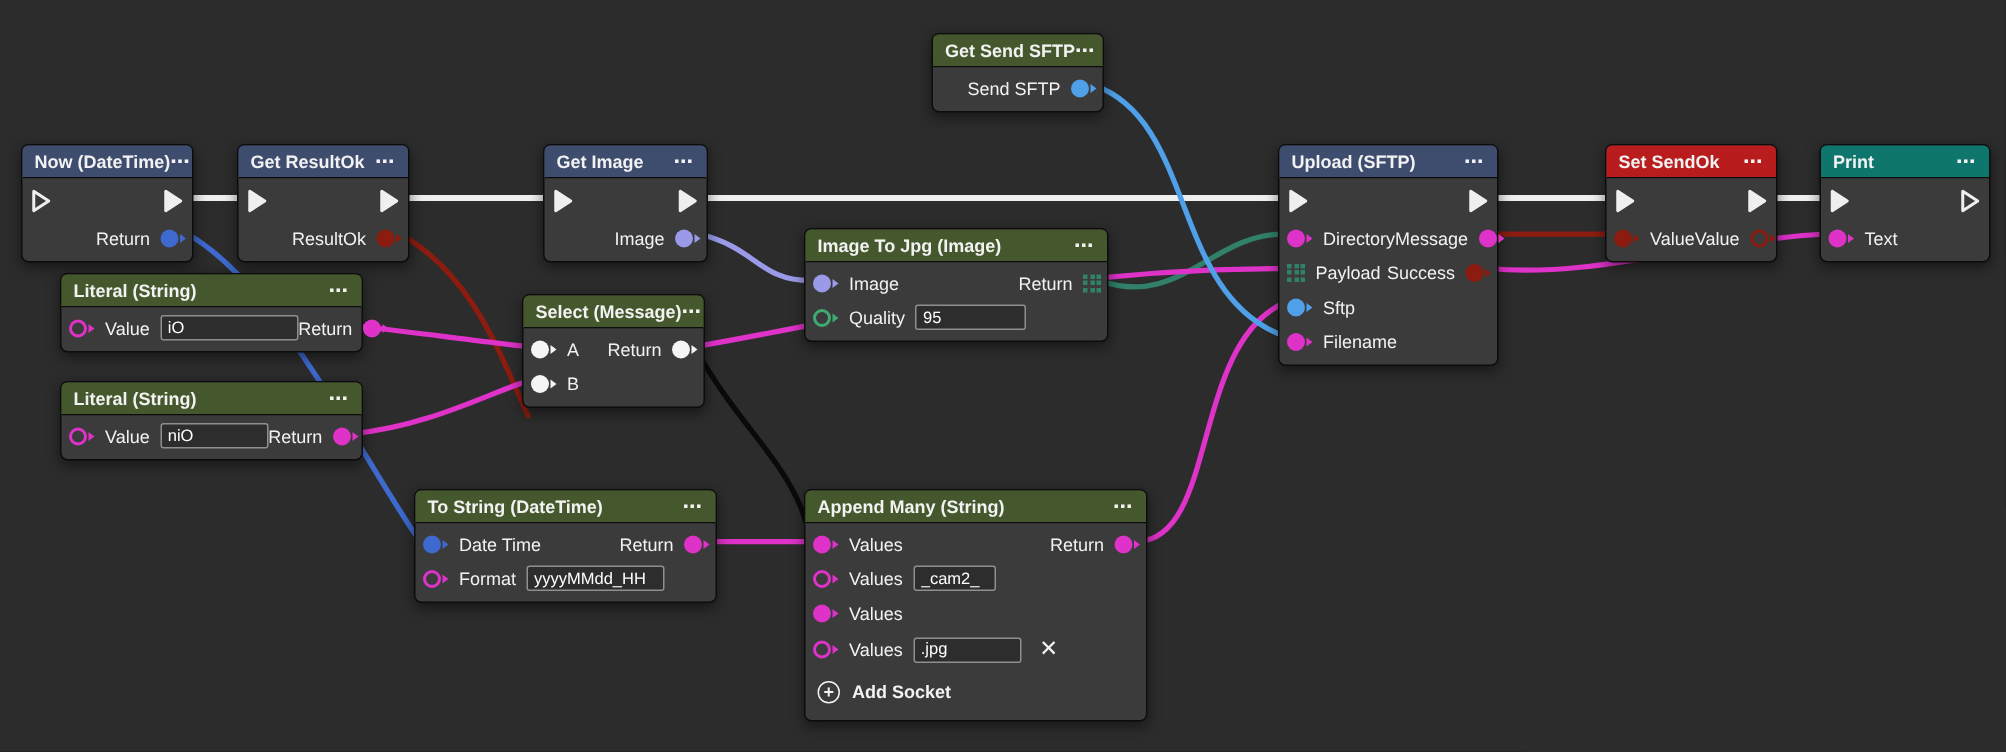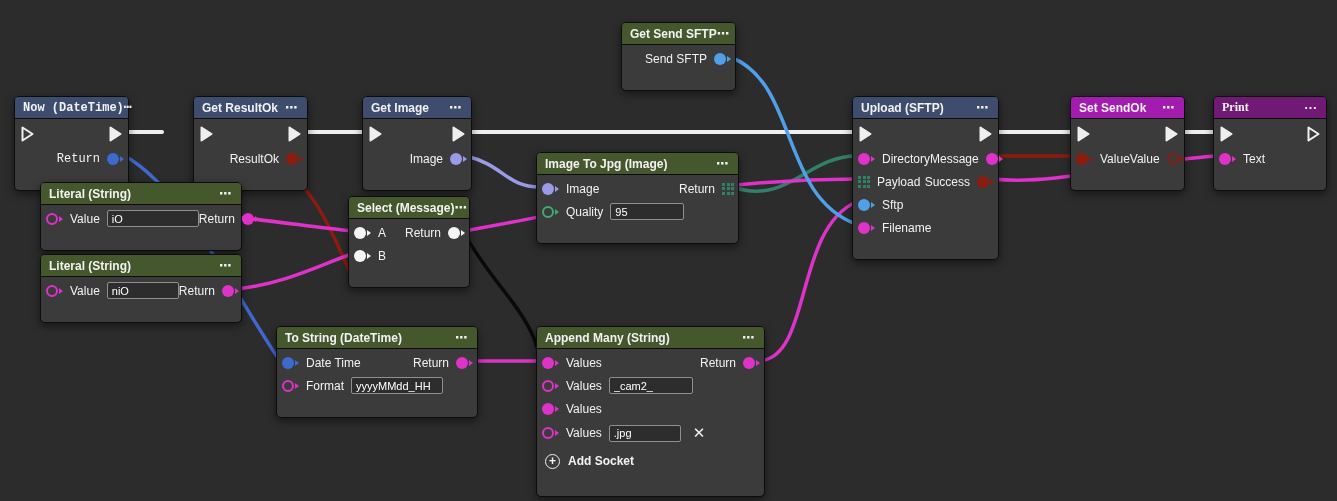--- a/index.html
+++ b/index.html
@@ -15,21 +15,21 @@
     border:1.5px solid #0c0c0c;border-radius:5px;
     box-shadow:0 3px 9px rgba(0,0,0,.5);
     color:#f2f2f2;font-size:12px;
   }
   .hdr{
     height:21px;display:flex;align-items:center;justify-content:space-between;
     padding:0 8px;border-bottom:1px solid #0c0c0c;border-radius:3.5px 3.5px 0 0;
   }
   .hdr .ttl{font-weight:700;font-size:12px;white-space:nowrap;}
   .hdr .menu{font-weight:900;font-size:13px;line-height:10px;cursor:pointer;letter-spacing:1px;}
-  .body{padding:2px 0 20px;}
+  .body{padding:2px 0 4px;}
   .row{display:flex;align-items:center;height:23px;position:relative;}
   .flowrow{height:26px;position:relative;}
   .pin{position:absolute;top:50%;transform:translateY(-50%);line-height:0;}
   .pin.l{left:5px;} .pin.r{right:5px;}
   .ingrp{display:flex;align-items:center;margin-left:5px;}
   .outgrp{display:flex;align-items:center;margin-left:auto;margin-right:4px;}
   .lbl{white-space:nowrap;}
   .ingrp .lbl{margin-left:7px;} .outgrp .lbl{margin-right:7px;}
   .sock{display:flex;align-items:center;line-height:0;}
   .dot{width:12px;height:12px;border-radius:50%;box-sizing:border-box;display:inline-block;}
@@ -66,21 +66,21 @@
       <path d="M236,289 C286,284 326,262 352,254" stroke="#de32c8" stroke-width="3.5" fill="none" stroke-linecap="round"></path>
       <path d="M733,187 C786,206 808,156 856,156" stroke="#318069" stroke-width="3.5" fill="none" stroke-linecap="round"></path>
       <path d="M464,231 C600,207 700,179 856,179" stroke="#de32c8" stroke-width="3.5" fill="none" stroke-linecap="round"></path>
       <path d="M464,233 C504,305 552,322 540,406" stroke="#0a0a0a" stroke-width="3.5" fill="none" stroke-linecap="round"></path>
       <path d="M472,361 H540" stroke="#de32c8" stroke-width="3.5" fill="none" stroke-linecap="round"></path>
       <path d="M759,361 C812,358 794,230 856,202" stroke="#de32c8" stroke-width="3.5" fill="none" stroke-linecap="round"></path>
       <path d="M993,179 C1060,186 1140,160 1217,156" stroke="#de32c8" stroke-width="3.5" fill="none" stroke-linecap="round"></path>
       <path d="M993,156 H1074" stroke="#8c1c10" stroke-width="3.5" fill="none" stroke-linecap="round"></path>
       <path d="M730,57 C798,82 780,196 856,224" stroke="#4fa0e8" stroke-width="3.5" fill="none" stroke-linecap="round"></path>
     </svg>
-<div class="node" style="left: 14px; top: 96px; width: 113px; font-family: Liberation Mono, monospace;">
+<div class="node" style="left: 14px; top: 96px; width: 113px;">
       <div class="hdr" style="background: rgb(62, 76, 110);">
         <span class="ttl">Now (DateTime)</span>
         <span class="menu">⋯</span>
       </div>
       <div class="body">
         <div class="flowrow">
           <span class="pin l"><svg width="15" height="18">
               <polygon points="2.5,2.5 12.5,9 2.5,15.5" stroke="#efefef" stroke-width="2" stroke-linejoin="round" fill="none"></polygon>
             </svg></span>
           <span class="pin r"><svg width="15" height="18">
@@ -91,21 +91,21 @@
           <span class="outgrp">
             <span class="lbl">Return</span>
             <span class="sock">
               <span class="dot" style="background: rgb(62, 106, 208);"></span>
               <span class="notch" style="border-left-color: rgb(62, 106, 208);"></span>
             </span>
           </span>
         </div>
       </div>
     </div>
-    <div class="node" style="left: 158px; top: 96px; width: 113px; margin-left: 35px;">
+    <div class="node" style="left: 158px; top: 96px; width: 113px;">
       <div class="hdr" style="background: rgb(62, 76, 110);">
         <span class="ttl">Get ResultOk</span>
         <span class="menu">⋯</span>
       </div>
       <div class="body">
         <div class="flowrow">
           <span class="pin l"><svg width="15" height="18">
               <polygon points="2.5,2.5 12.5,9 2.5,15.5" stroke="#efefef" stroke-width="2" stroke-linejoin="round" fill="#efefef"></polygon>
             </svg></span>
           <span class="pin r"><svg width="15" height="18">
@@ -347,21 +347,21 @@
             </span>
           </span>
         </div>
         <div class="row">
           <span class="ingrp">
             <span class="sock">
               <span class="dot" style="border: 2.5px solid rgb(222, 50, 200);"></span>
               <span class="notch" style="border-left-color: rgb(222, 50, 200);"></span>
             </span>
             <span class="lbl">Values</span>
-            <input class="field" type="text" value="_cam2_" style="width: 84px;">
+            <input class="field" type="text" value="_cam2_" style="width: 55px;">
           </span>
         </div>
         <div class="row">
           <span class="ingrp">
             <span class="sock">
               <span class="dot" style="background: rgb(222, 50, 200);"></span>
               <span class="notch" style="border-left-color: rgb(222, 50, 200);"></span>
             </span>
             <span class="lbl">Values</span>
           </span>
@@ -454,21 +454,21 @@
             <span class="sock">
               <span class="dot" style="background: rgb(222, 50, 200);"></span>
               <span class="notch" style="border-left-color: rgb(222, 50, 200);"></span>
             </span>
             <span class="lbl">Filename</span>
           </span>
         </div>
       </div>
     </div>
     <div class="node" style="left: 1070px; top: 96px; width: 113px;">
-      <div class="hdr" style="background: #a21caf;">
+      <div class="hdr" style="background: #b91c1c;">
         <span class="ttl">Set SendOk</span>
         <span class="menu">⋯</span>
       </div>
       <div class="body">
         <div class="flowrow">
           <span class="pin l"><svg width="15" height="18">
               <polygon points="2.5,2.5 12.5,9 2.5,15.5" stroke="#efefef" stroke-width="2" stroke-linejoin="round" fill="#efefef"></polygon>
             </svg></span>
           <span class="pin r"><svg width="15" height="18">
               <polygon points="2.5,2.5 12.5,9 2.5,15.5" stroke="#efefef" stroke-width="2" stroke-linejoin="round" fill="#efefef"></polygon>
@@ -486,21 +486,21 @@
             <span class="lbl">Value</span>
             <span class="sock">
               <span class="dot" style="border: 2.5px solid rgb(140, 28, 16);"></span>
               <span class="notch" style="border-left-color: rgb(140, 28, 16);"></span>
             </span>
           </span>
         </div>
       </div>
     </div>
     <div class="node" style="left: 1213px; top: 96px; width: 112px;">
-      <div class="hdr" style="background: #701a75; font-family: Liberation Serif, serif;">
+      <div class="hdr" style="background: #0f766e;">
         <span class="ttl">Print</span>
         <span class="menu">⋯</span>
       </div>
       <div class="body">
         <div class="flowrow">
           <span class="pin l"><svg width="15" height="18">
               <polygon points="2.5,2.5 12.5,9 2.5,15.5" stroke="#efefef" stroke-width="2" stroke-linejoin="round" fill="#efefef"></polygon>
             </svg></span>
           <span class="pin r"><svg width="15" height="18">
               <polygon points="2.5,2.5 12.5,9 2.5,15.5" stroke="#efefef" stroke-width="2" stroke-linejoin="round" fill="none"></polygon>

